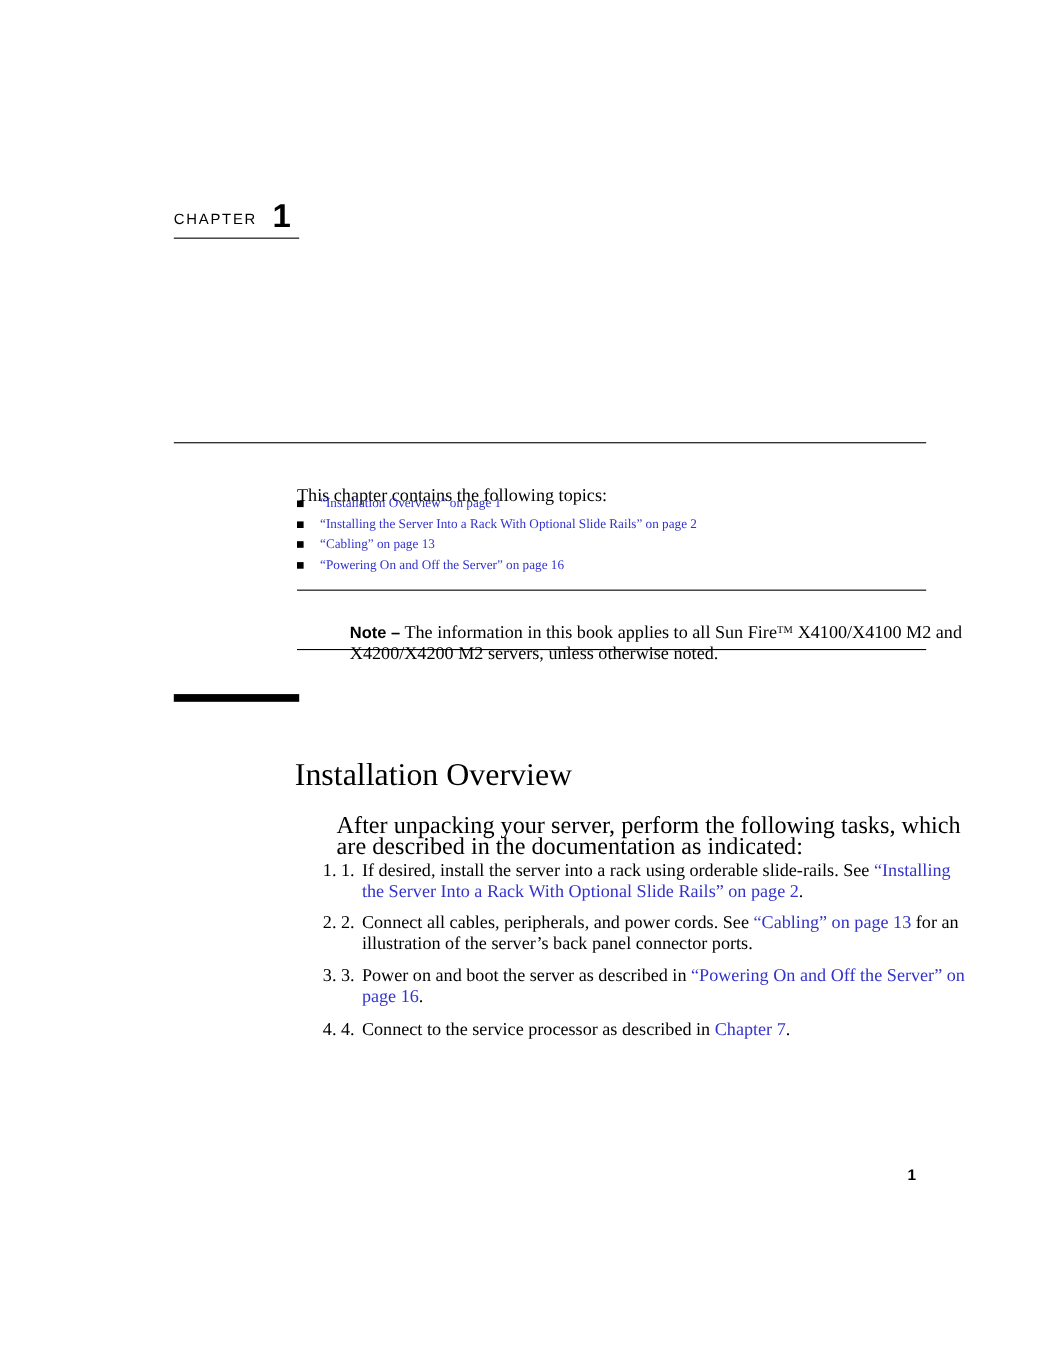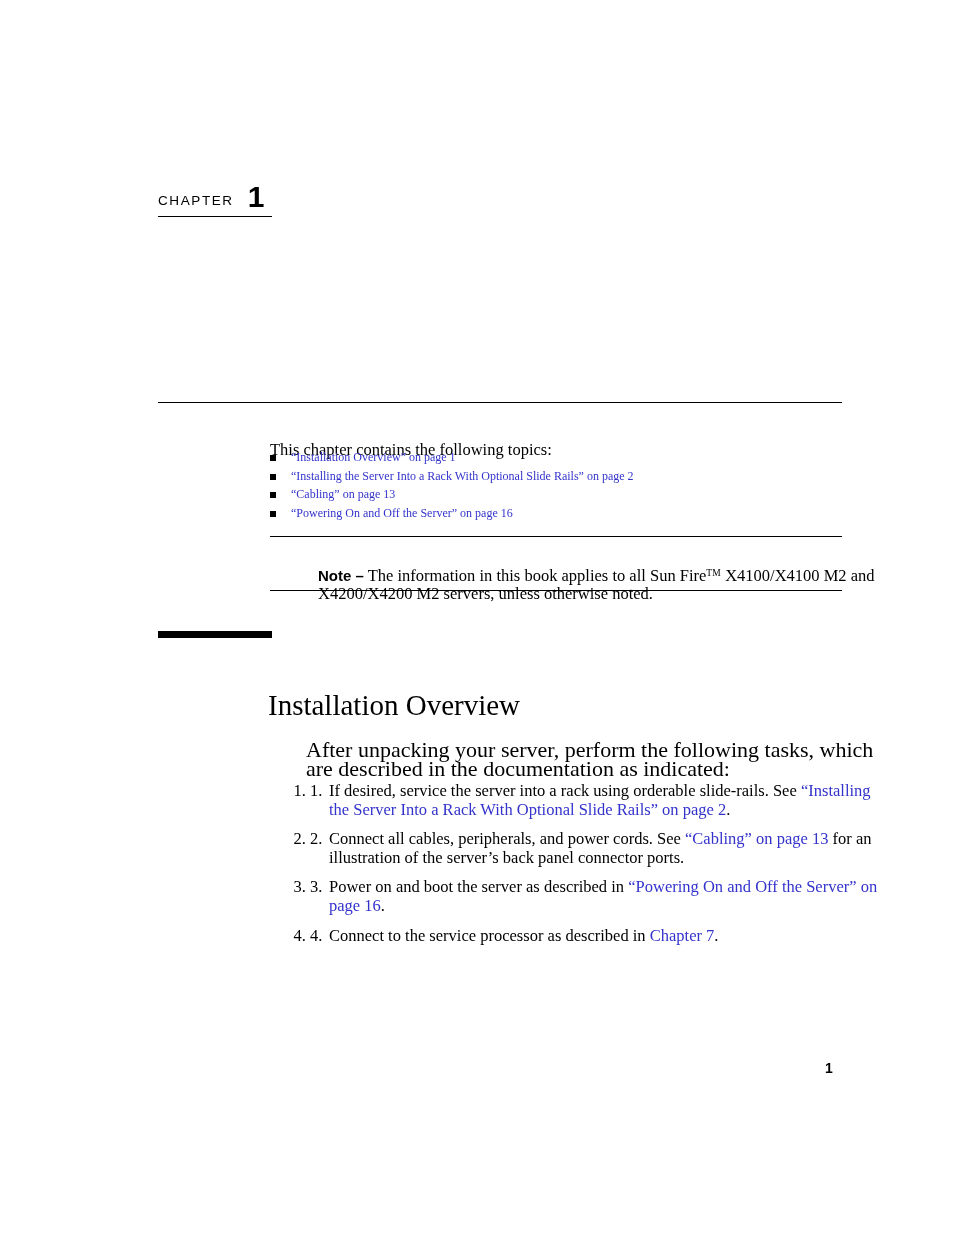--- a/index.html
+++ b/index.html
@@ -249,21 +249,21 @@
   </p>
   <div class="note-bottom-rule"></div>
 
   <div class="section-tab"></div>
   <h2 class="section-heading">Installation Overview</h2>
 
   <p class="section-intro">After unpacking your server, perform the following tasks, which are described in the documentation as indicated:</p>
 
   <ol class="num-list">
     <li class="num-item">
-      <span class="num">1.</span><span>If desired, service the server into a rack using orderable slide-rails. See </span><span class="xref">“Installing the Server Into a Rack With Optional Slide Rails” on page 2</span><span>.</span>
+      <span class="num">1.</span><span>If desired, install the server into a rack using orderable slide-rails. See </span><span class="xref">“Installing the Server Into a Rack With Optional Slide Rails” on page 2</span><span>.</span>
     </li>
     <li class="num-item">
       <span class="num">2.</span><span>Connect all cables, peripherals, and power cords. See </span><span class="xref">“Cabling” on page 13</span><span> for an illustration of the server’s back panel connector ports.</span>
     </li>
     <li class="num-item">
       <span class="num">3.</span><span>Power on and boot the server as described in </span><span class="xref">“Powering On and Off the Server” on page 16</span><span>.</span>
     </li>
     <li class="num-item">
       <span class="num">4.</span><span>Connect to the service processor as described in </span><span class="xref">Chapter 7</span><span>.</span>
     </li>

